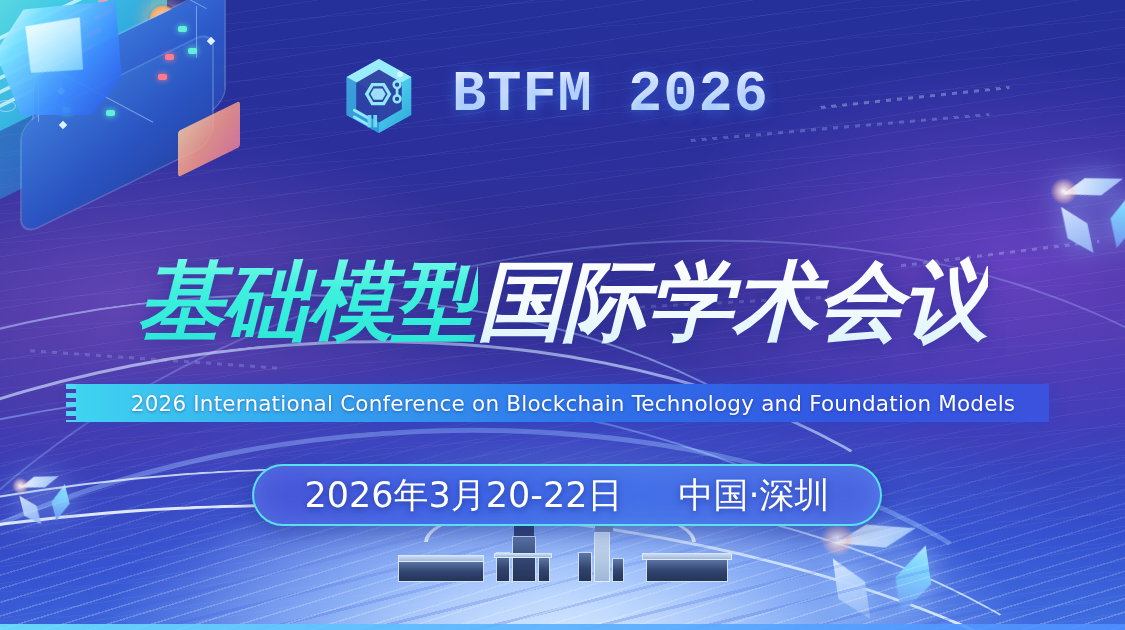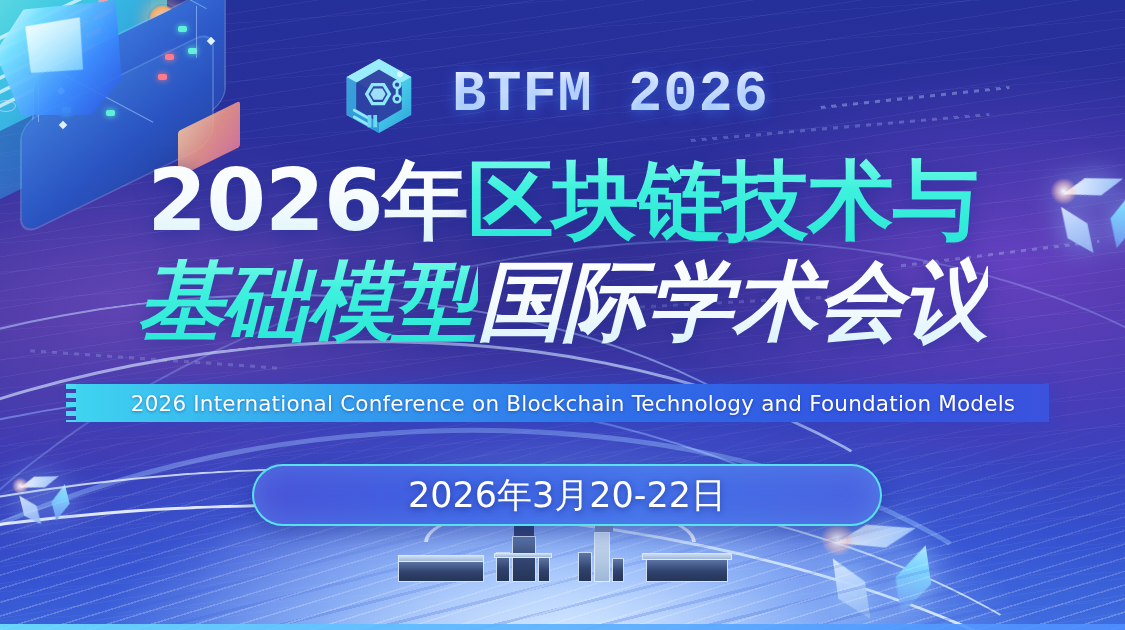--- a/index.html
+++ b/index.html
@@ -354,31 +354,29 @@
       <path d="M14 64 L30 73" stroke="#8fe9fb" stroke-width="3" fill="none" stroke-linecap="round"></path>
       <rect x="28" y="62" width="4" height="13" fill="#6fd8f0"></rect>
       <rect x="34" y="62" width="4" height="13" fill="#6fd8f0"></rect>
 
       <circle cx="62" cy="19" r="3" fill="#d8f8ff"></circle>
     </svg>
   </div>
 
   <div class="brand">BTFM 2026</div>
 
-  <div class="title title1">
-    <span class="t-white">2026年</span><span class="t-cyan">区块链技术与</span>
-  </div>
 
   <div class="title title2">
     <span class="t-cyan">基础模型</span><span class="t-white">国际学术会议</span>
   </div>
 
   <div class="subtitle-bar">
     <div class="bar-ticks"></div>
     <span class="txt">2026 International Conference on Blockchain Technology and Foundation Models</span>
   </div>
 
   <div class="pill">
     <span class="ptxt">2026年3月20-22日</span>
+    <span class="ptxt">中国·深圳</span>
   </div>
 
   <div class="bottom-edge"></div>
 </div>
 
 </body></html>

